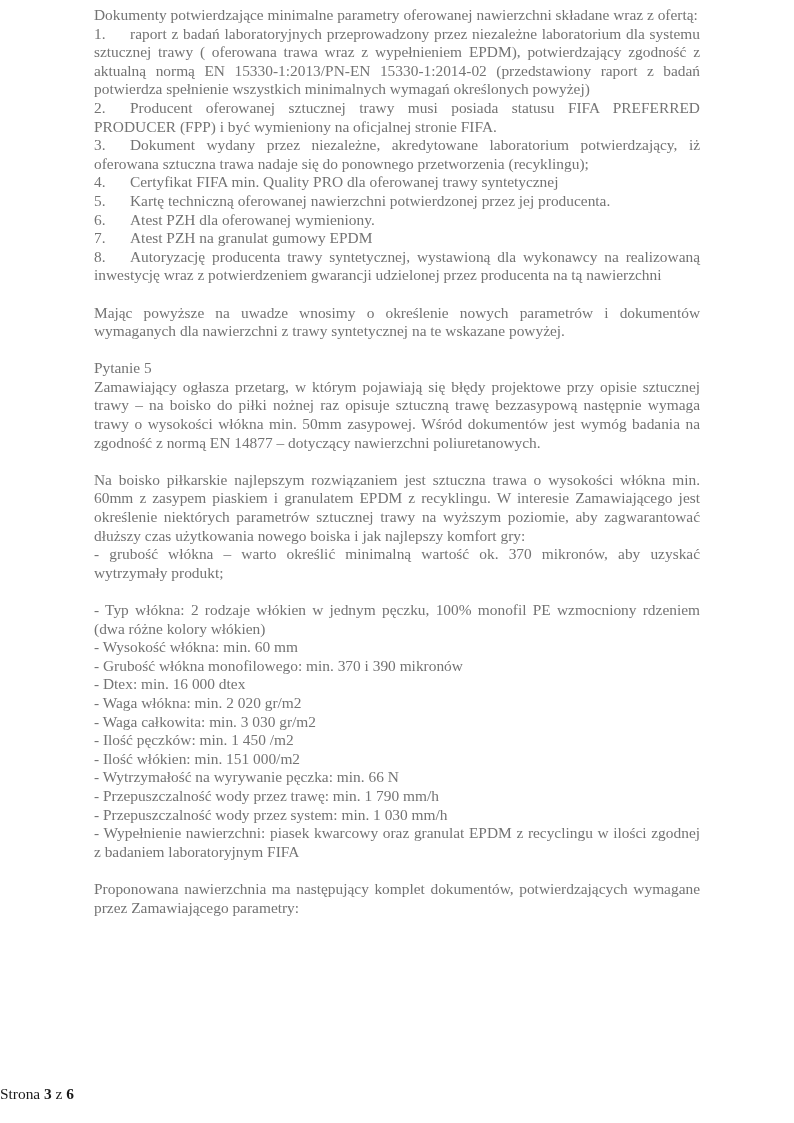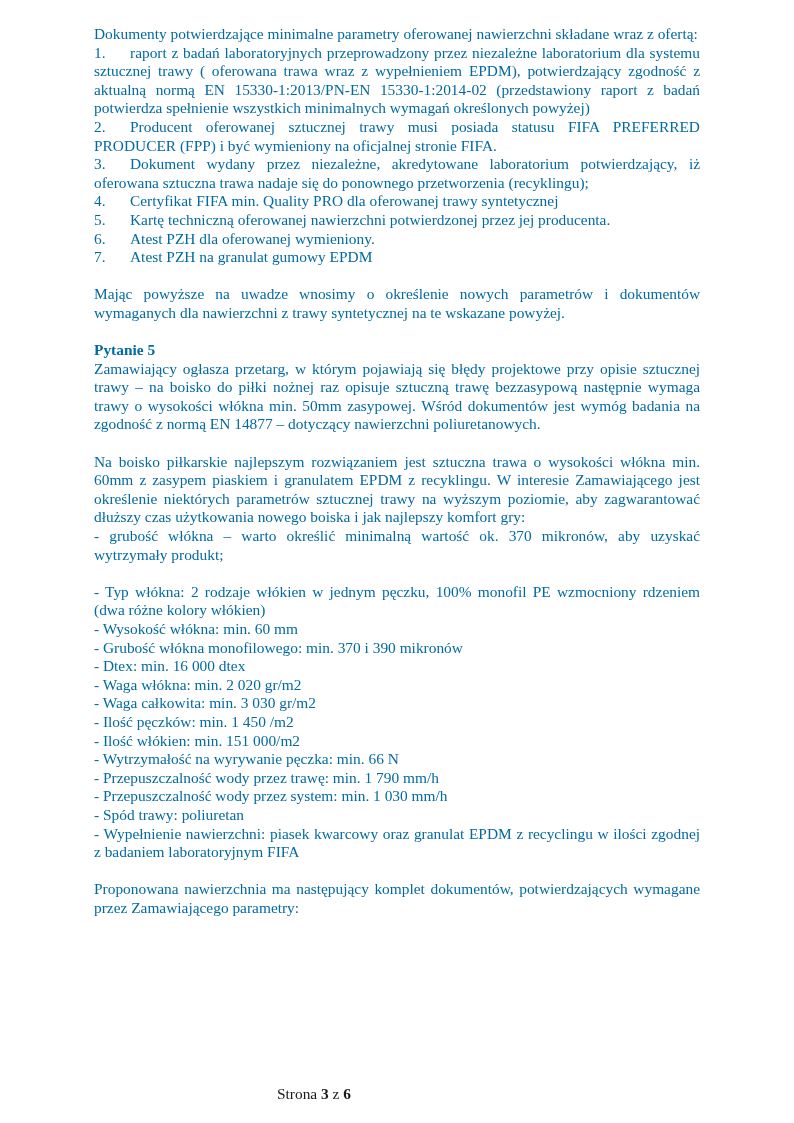--- a/index.html
+++ b/index.html
@@ -1,45 +1,46 @@
 <!DOCTYPE html>
 <html><head>
 <meta charset="utf-8">
 <style>
   html, body { margin: 0; padding: 0; background: #ffffff; }
   body { width: 794px; height: 1123px; position: relative; overflow: hidden; }
   .page {
-    position: absolute; left: 94px; top: 25px; width: 606px;
+    position: absolute; left: 94px; top: 6px; width: 606px;
     font-family: "Liberation Serif", serif; font-size: 15.4px; line-height: 18.6px;
-    color: #0369a1;
+    color: #737373;
   }
   p { margin: 0; text-align: justify; }
   .gap { height: 18.6px; }
   .li { display: block; text-align: justify; }
   .num { display: inline-block; width: 36px; }
-  .bold { font-weight: bold; }
+  .bold { font-weight: normal; }
   .footer {
-    position: absolute; left: 0; width: 628px; top: 1085px; text-align: center;
+    position: absolute; left: 0; width: 628px; top: 1085px; text-align: left;
     font-family: "Liberation Serif", serif; font-size: 15.4px; color: #1a1a1a;
   }
 </style>
 </head>
 <body>
 
 <div class="page">
   <p>Dokumenty potwierdzające minimalne parametry oferowanej nawierzchni składane wraz z ofertą:</p>
 
   <div>
     <p class="li"><span class="num">1.</span><span>raport z badań laboratoryjnych przeprowadzony przez niezależne laboratorium dla systemu sztucznej trawy ( oferowana trawa wraz z  wypełnieniem EPDM), potwierdzający zgodność z aktualną normą EN 15330-1:2013/PN-EN 15330-1:2014-02 (przedstawiony raport z badań potwierdza spełnienie wszystkich minimalnych wymagań określonych powyżej)</span></p>
     <p class="li"><span class="num">2.</span><span>Producent oferowanej sztucznej trawy musi posiada statusu FIFA PREFERRED PRODUCER (FPP) i być wymieniony na oficjalnej stronie FIFA.</span></p>
     <p class="li"><span class="num">3.</span><span>Dokument wydany przez niezależne, akredytowane laboratorium potwierdzający, iż oferowana sztuczna trawa nadaje się do ponownego przetworzenia (recyklingu);</span></p>
     <p class="li"><span class="num">4.</span><span>Certyfikat FIFA min. Quality PRO dla oferowanej trawy syntetycznej</span></p>
     <p class="li"><span class="num">5.</span><span>Kartę techniczną oferowanej nawierzchni potwierdzonej przez jej producenta.</span></p>
     <p class="li"><span class="num">6.</span><span>Atest PZH dla oferowanej wymieniony.</span></p>
     <p class="li"><span class="num">7.</span><span>Atest PZH na granulat gumowy EPDM</span></p>
+    <p class="li"><span class="num">8.</span><span>Autoryzację producenta trawy syntetycznej, wystawioną dla wykonawcy na realizowaną inwestycję wraz z potwierdzeniem gwarancji udzielonej przez producenta na tą nawierzchni</span></p>
   </div>
 
   <div class="gap"></div>
   <p>Mając powyższe na uwadze wnosimy o określenie nowych parametrów i dokumentów wymaganych dla nawierzchni z trawy syntetycznej na te wskazane powyżej.</p>
 
   <div class="gap"></div>
   <p class="bold">Pytanie 5</p>
   <p>Zamawiający ogłasza przetarg, w którym pojawiają się błędy projektowe przy opisie sztucznej trawy – na boisko do piłki nożnej raz opisuje sztuczną trawę bezzasypową następnie wymaga trawy o wysokości włókna min. 50mm zasypowej. Wśród dokumentów jest wymóg badania na zgodność z normą EN 14877 – dotyczący nawierzchni poliuretanowych.</p>
 
   <div class="gap"></div>
@@ -52,21 +53,20 @@
     <p>- Wysokość włókna: min. 60 mm</p>
     <p>- Grubość włókna monofilowego: min. 370 i 390 mikronów</p>
     <p>- Dtex: min. 16 000 dtex</p>
     <p>- Waga włókna: min. 2 020 gr/m2</p>
     <p>- Waga całkowita: min. 3 030 gr/m2</p>
     <p>- Ilość pęczków: min. 1 450 /m2</p>
     <p>- Ilość włókien: min. 151 000/m2</p>
     <p>- Wytrzymałość na wyrywanie pęczka: min. 66 N</p>
     <p>- Przepuszczalność wody przez trawę: min. 1 790 mm/h</p>
     <p>- Przepuszczalność wody przez system: min. 1 030 mm/h</p>
-    <p>- Spód trawy: poliuretan</p>
     <p>- Wypełnienie nawierzchni: piasek kwarcowy oraz granulat EPDM z recyclingu w ilości zgodnej z badaniem laboratoryjnym FIFA</p>
   </div>
 
   <div class="gap"></div>
   <p>Proponowana nawierzchnia ma następujący komplet dokumentów, potwierdzających wymagane przez Zamawiającego parametry:</p>
 </div>
 
 <div class="footer">
   <span>Strona</span>
   <b>3</b>

